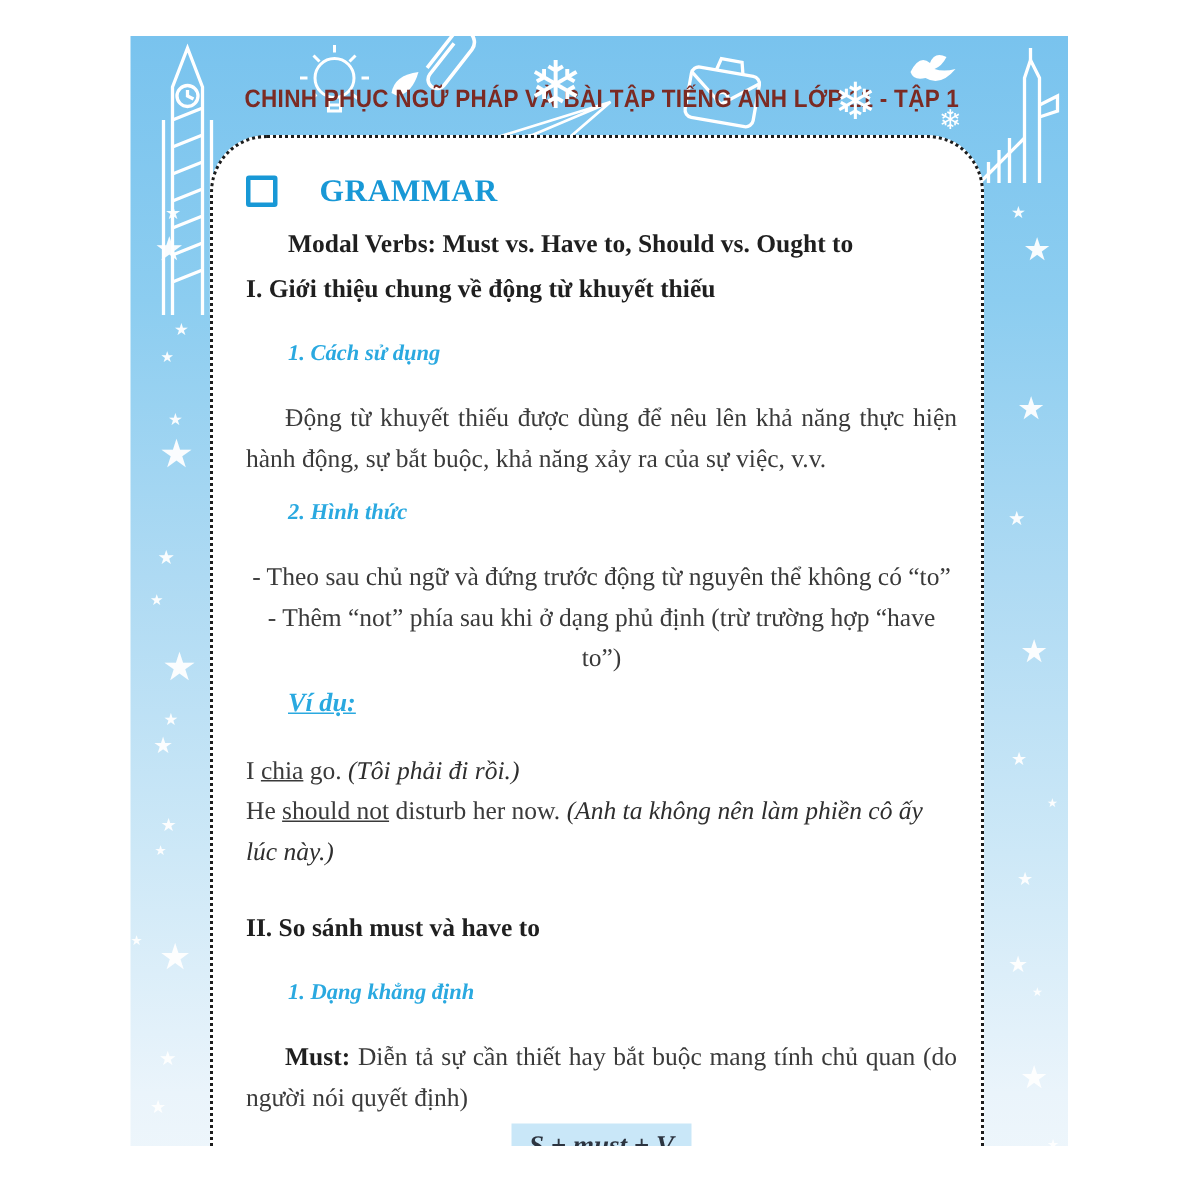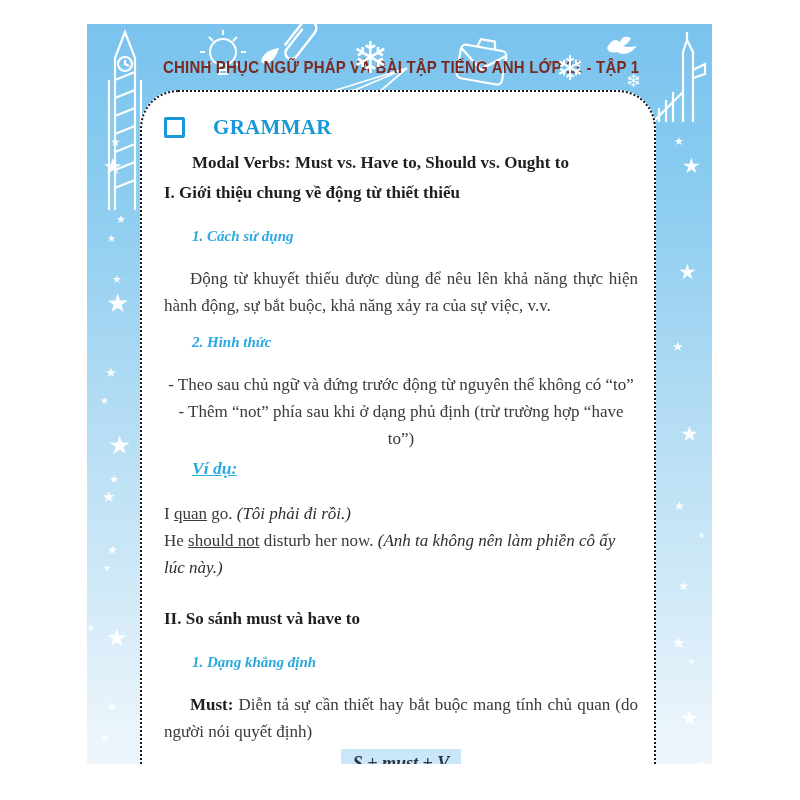--- a/index.html
+++ b/index.html
@@ -115,33 +115,33 @@
 
   <div id="panel">
 
     <div class="grammar-row">
       <span class="gsquare"></span>
       <span class="gtitle">GRAMMAR</span>
     </div>
 
     <p class="subtitle">Modal Verbs: Must vs. Have to, Should vs. Ought to</p>
 
-    <p class="hroman">I. Giới thiệu chung về động từ thiết thiếu</p>
+    <p class="hroman">I. Giới thiệu chung về động từ khuyết thiếu</p>
 
     <p class="hblue">1. Cách sử dụng</p>
     <p class="para">Động từ khuyết thiếu được dùng để nêu lên khả năng thực hiện hành động, sự bắt buộc, khả năng xảy ra của sự việc, v.v.</p>
 
     <p class="hblue mt10">2. Hình thức</p>
     <div class="bullets">
       <p>- Theo sau chủ ngữ và đứng trước động từ nguyên thể không có “to”</p>
       <p>- Thêm “not” phía sau khi ở dạng phủ định (trừ trường hợp “have to”)</p>
     </div>
 
     <p class="vidu">Ví dụ:</p>
-    <p class="exline"><span>I </span><span class="kw-u">quan</span><span> go.</span><span class="trans">  (Tôi phải đi rồi.)</span></p>
+    <p class="exline"><span>I </span><span class="kw-u">chia</span><span> go.</span><span class="trans">  (Tôi phải đi rồi.)</span></p>
     <p class="exline"><span>He </span><span class="kw-u">should not</span><span> disturb her now.</span><span class="trans"> (Anh ta không nên làm phiền cô ấy lúc này.)</span></p>
 
     <p class="hroman mt24">II. So sánh must và have to</p>
 
     <p class="hblue">1. Dạng khẳng định</p>
     <p class="para"><span class="b">Must:</span><span> Diễn tả sự cần thiết hay bắt buộc mang tính chủ quan (do người nói quyết định)</span></p>
 
     <div class="formula-wrap">
       <span class="formula">S + must + V</span>
     </div>

